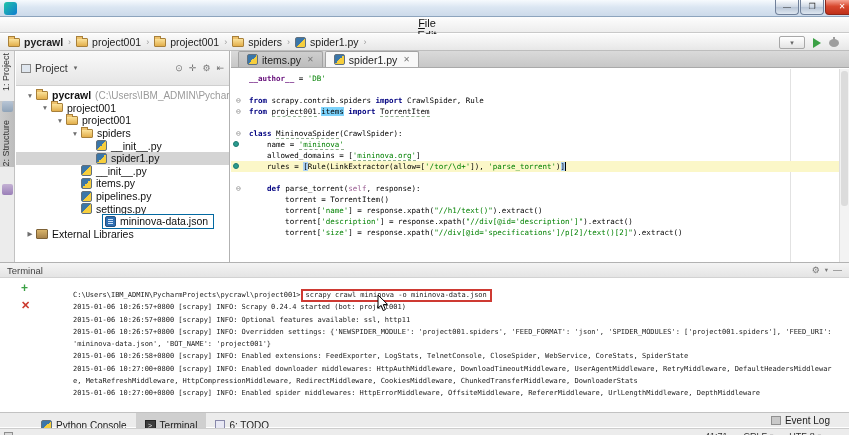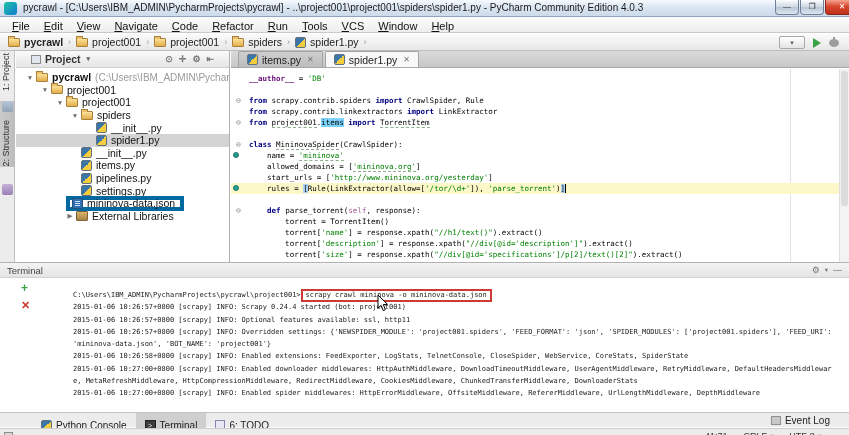--- a/index.html
+++ b/index.html
@@ -16,21 +16,21 @@
   .winbtns { position:absolute; right:-10px; top:0; display:flex; }
   .winbtn { width:24px; height:15px; border:1px solid #70809a; border-top:none;
     border-radius:0 0 4px 4px; margin-left:1px; font-size:8px; line-height:13px; text-align:center;
     color:#2a2a2a; background:linear-gradient(#fdfeff,#ccd6e3 50%,#b8c5d6 51%,#dde6f0); }
   .winbtn.close { width:34px; color:#fff;
     background:linear-gradient(#f6a493,#d8482e 45%,#bf301a); border-color:#8c2619; }
 
   
   .menubar { position:absolute; top:17px; left:0; right:0; height:16px;
     background:linear-gradient(#fdfdfd,#ededed); border-bottom:1px solid #c9c9c9;
-    display:flex; align-items:flex-end; padding-left:5px; }
+    display:flex; align-items:center; padding-left:5px;flex-direction:column; }
   .menu-item { font-size:11px; color:#111; padding:0 7px; cursor:default; }
   .menu-item::first-letter { text-decoration:underline; }
 
   
   .crumbbar { position:absolute; top:34px; left:0; right:0; height:17px;
     background:linear-gradient(#fbfbfb,#e7e7e7); border-bottom:1px solid #bdbdbd;
     display:flex; align-items:center; padding-left:7px; font-size:10.5px; color:#222; }
   .crumb { display:flex; align-items:center; gap:4px; padding:0 1px; }
   .crumb.first .crumb-label { font-weight:bold; }
   .crumb-sep { color:#9a9a9a; margin:0 4px; font-size:9px; }
@@ -46,34 +46,34 @@
     background:#ececec; border-right:1px solid #c2c2c2; }
   .strip-active-bg { position:absolute; left:0; width:15px; top:50px; height:66px;
     background:linear-gradient(90deg,#cbcbcb,#bcbcbc); }
   .vtab { position:absolute; left:1px; writing-mode:vertical-rl; transform:rotate(180deg);
     font-size:9px; color:#333; white-space:nowrap; }
   .strip-icon { position:absolute; left:2px; width:11px; height:11px; border-radius:2px; }
 
   
   .project-panel { position:absolute; left:16px; top:51px; width:214px; bottom:173px;
     background:#fff; border-right:1px solid #b2b2b2; }
-  .pp-header { height:17px; background:linear-gradient(#fafafa,#e5e5e5); border-bottom:1px solid #cfcfcf;
-    display:flex; align-items:center; font-size:10.5px; color:#333; padding:0 15px; gap:4px;font-weight:bold; }
+  .pp-header { height:35px; background:linear-gradient(#fafafa,#e5e5e5); border-bottom:1px solid #cfcfcf;
+    display:flex; align-items:center; font-size:10.5px; color:#333; padding:0 5px; gap:4px; }
   .pp-win-icon { width:10px; height:9px; border:1px solid #8a8a8a; background:#dfe6ee; }
   .pp-dd { font-size:7px; color:#666; margin-left:2px; }
   .pp-icons { margin-left:auto; display:flex; gap:6px; color:#777; font-size:9px; align-items:center; }
   .tree { position:relative; font-size:10.5px; color:#111; padding-top:3px; overflow:hidden; height:calc(100% - 18px); }
   .tree-row { height:12.6px; display:flex; align-items:center; white-space:nowrap; overflow:visible; }
   .tree-row.selected { background:#d4d4d4; }
   .t-arrow { width:12px; flex:none; font-size:6.5px; color:#6e6e6e; text-align:center; }
   .t-label { margin-left:4px; }
   .t-label.bold { font-weight:bold; }
   .t-hint { color:#9a9a9a; font-size:10px; margin-left:4px; }
-  .redbox-wrap { display:inline-flex; align-items:center; border:4px solid #0369a1;
-    padding:0 5px 0 2px; height:15px; }
+  .redbox-wrap { display:inline-flex; align-items:center; border:1px solid #0369a1;
+    padding:0 5px 0 2px; height:15px;margin-left:36px; }
 
   
   .i-folder { width:12px; height:9px; background:linear-gradient(#fbe29a,#e2ae4b);
     border:1px solid #a8803a; border-radius:1px; position:relative; flex:none; }
   .i-folder::before { content:""; position:absolute; top:-3px; left:-1px; width:5px; height:2px;
     background:#eec26c; border:1px solid #a8803a; border-bottom:none; }
   .i-python { width:11px; height:11px; border-radius:2px; flex:none;
     background:linear-gradient(135deg,#3b76a8 50%,#f6ce3d 50%); border:1px solid #60707e; }
   .i-json { width:11px; height:11px; border-radius:2px; background:#2f6fb2; border:1px solid #24527f;
     position:relative; flex:none; }
@@ -146,21 +146,20 @@
   .dd { font-size:6.5px; color:#777; }
 
   
   .mouse-cursor { position:absolute; left:377px; top:295px; z-index:50; }
 </style>
 </head>
 <body>
 
 <div class="titlebar">
   <span class="logo"></span>
-  <span class="title-text">pycrawl - [C:\Users\IBM_ADMIN\PycharmProjects\pycrawl] - ..\project001\project001\spiders\spider1.py - PyCharm Community Edition 4.0.3</span>
   <span class="winbtns">
     <span class="winbtn">—</span>
     <span class="winbtn">❐</span>
     <span class="winbtn close">✕</span>
   </span>
 </div>
 
 <div class="menubar" id="menubar">
     <span class="menu-item">File</span>
     <span class="menu-item">Edit</span>
@@ -282,21 +281,21 @@
         <span class="i-python"></span>
         <span class="t-label">settings.py</span>
       </div>
       <div class="tree-row" style="padding-left: 38px;">
         <span class="t-arrow"></span>
         <span class="redbox-wrap">
           <span class="i-json"></span>
           <span class="t-label">mininova-data.json</span>
         </span>
       </div>
-      <div class="tree-row" style="padding-left: 8px; margin-left: 40px;">
+      <div class="tree-row" style="padding-left: 8px;">
         <span class="t-arrow">▶</span>
         <span class="i-libs"></span>
         <span class="t-label">External Libraries</span>
       </div>
     </div>
 </div>
 
 <div class="editor">
   <div class="tabbar" id="tabbar">
       <div class="tab">
@@ -308,27 +307,25 @@
         <span class="i-python"></span>
         <span class="tab-label">spider1.py</span>
         <span class="tab-x">✕</span>
       </div>
     </div>
   <div class="margin-guide"></div>
   <div class="code" id="code">
       <div class="code-line"><span class="seg a">__author__</span><span class="seg p"> = </span><span class="seg s">'DB'</span></div>
       <div class="code-line"></div>
       <div class="code-line"><span class="fold">⊖</span><span class="seg k">from </span><span class="seg p">scrapy.contrib.spiders </span><span class="seg k">import </span><span class="seg p">CrawlSpider, Rule</span></div>
-      <div class="code-line"><span class="seg k">from </span><span class="seg p">scrapy.contrib.linkextractors </span><span class="seg k">import </span><span class="seg p">LinkExtractor</span></div>
       <div class="code-line"><span class="fold">⊖</span><span class="seg k">from </span><span class="seg p w">project001</span><span class="seg p">.</span><span class="seg h">items</span><span class="seg p"> </span><span class="seg k">import </span><span class="seg p w">TorrentItem</span></div>
       <div class="code-line"></div>
       <div class="code-line"><span class="fold">⊖</span><span class="seg k">class </span><span class="seg p w">MininovaSpider</span><span class="seg p">(CrawlSpider):</span></div>
       <div class="code-line"><span class="attr-ic"></span><span class="seg p">    name = </span><span class="seg s w">'mininova'</span></div>
       <div class="code-line"><span class="seg p">    allowed_domains = [</span><span class="seg s w">'mininova.org'</span><span class="seg p">]</span></div>
-      <div class="code-line"><span class="seg p">    start_urls = [</span><span class="seg s">'http://www.mininova.org/yesterday'</span><span class="seg p">]</span></div>
       <div class="code-line current"><span class="attr-ic"></span><span class="seg p">    rules = </span><span class="seg b">[</span><span class="seg p">Rule(LinkExtractor(allow=[</span><span class="seg s">'/tor/\d+'</span><span class="seg p">]), </span><span class="seg s">'parse_torrent'</span><span class="seg p">)</span><span class="seg b">]</span><span class="caret"></span></div>
       <div class="code-line"></div>
       <div class="code-line"><span class="fold">⊖</span><span class="seg p">    </span><span class="seg k">def </span><span class="seg p">parse_torrent(</span><span class="seg f">self</span><span class="seg p">, response):</span></div>
       <div class="code-line"><span class="seg p">        torrent = TorrentItem()</span></div>
       <div class="code-line"><span class="seg p">        torrent[</span><span class="seg s">'name'</span><span class="seg p">] = response.xpath(</span><span class="seg s">"//h1/text()"</span><span class="seg p">).extract()</span></div>
       <div class="code-line"><span class="seg p">        torrent[</span><span class="seg s">'description'</span><span class="seg p">] = response.xpath(</span><span class="seg s">"//div[@id='description']"</span><span class="seg p">).extract()</span></div>
       <div class="code-line"><span class="seg p">        torrent[</span><span class="seg s">'size'</span><span class="seg p">] = response.xpath(</span><span class="seg s">"//div[@id='specifications']/p[2]/text()[2]"</span><span class="seg p">).extract()</span></div>
     </div>
   <div class="vscroll">
       <div class="vscroll-thumb"></div>

